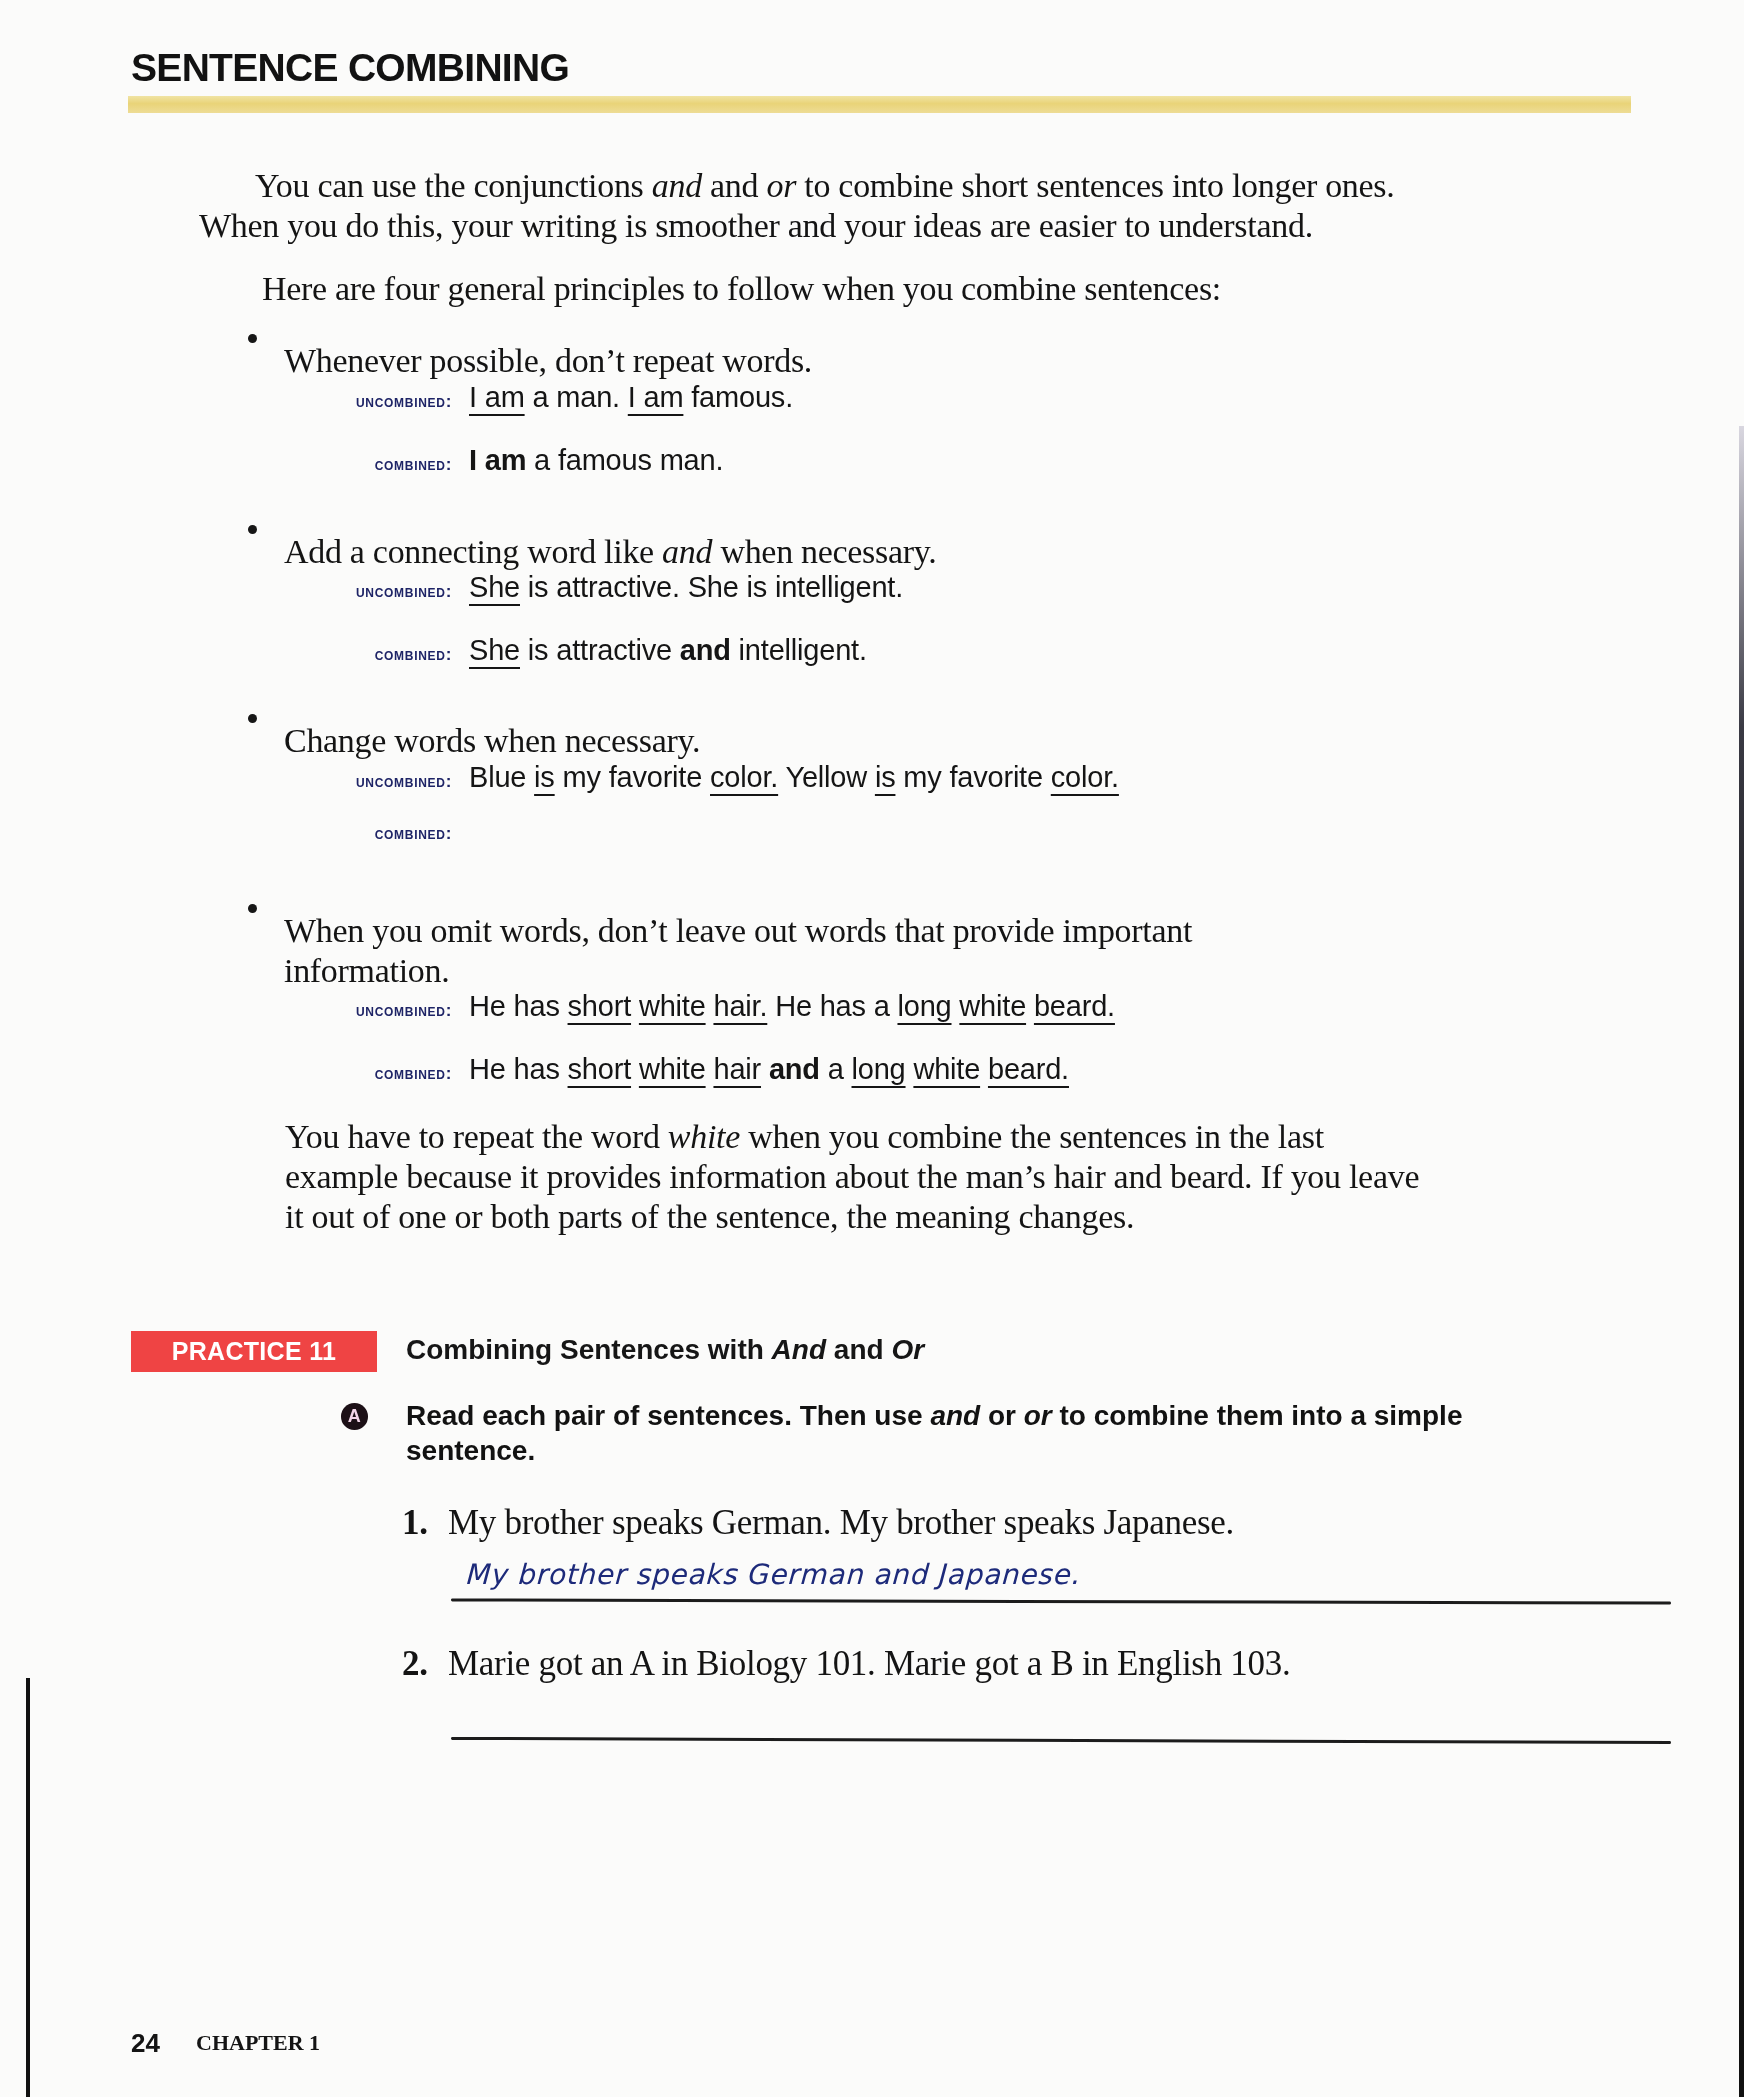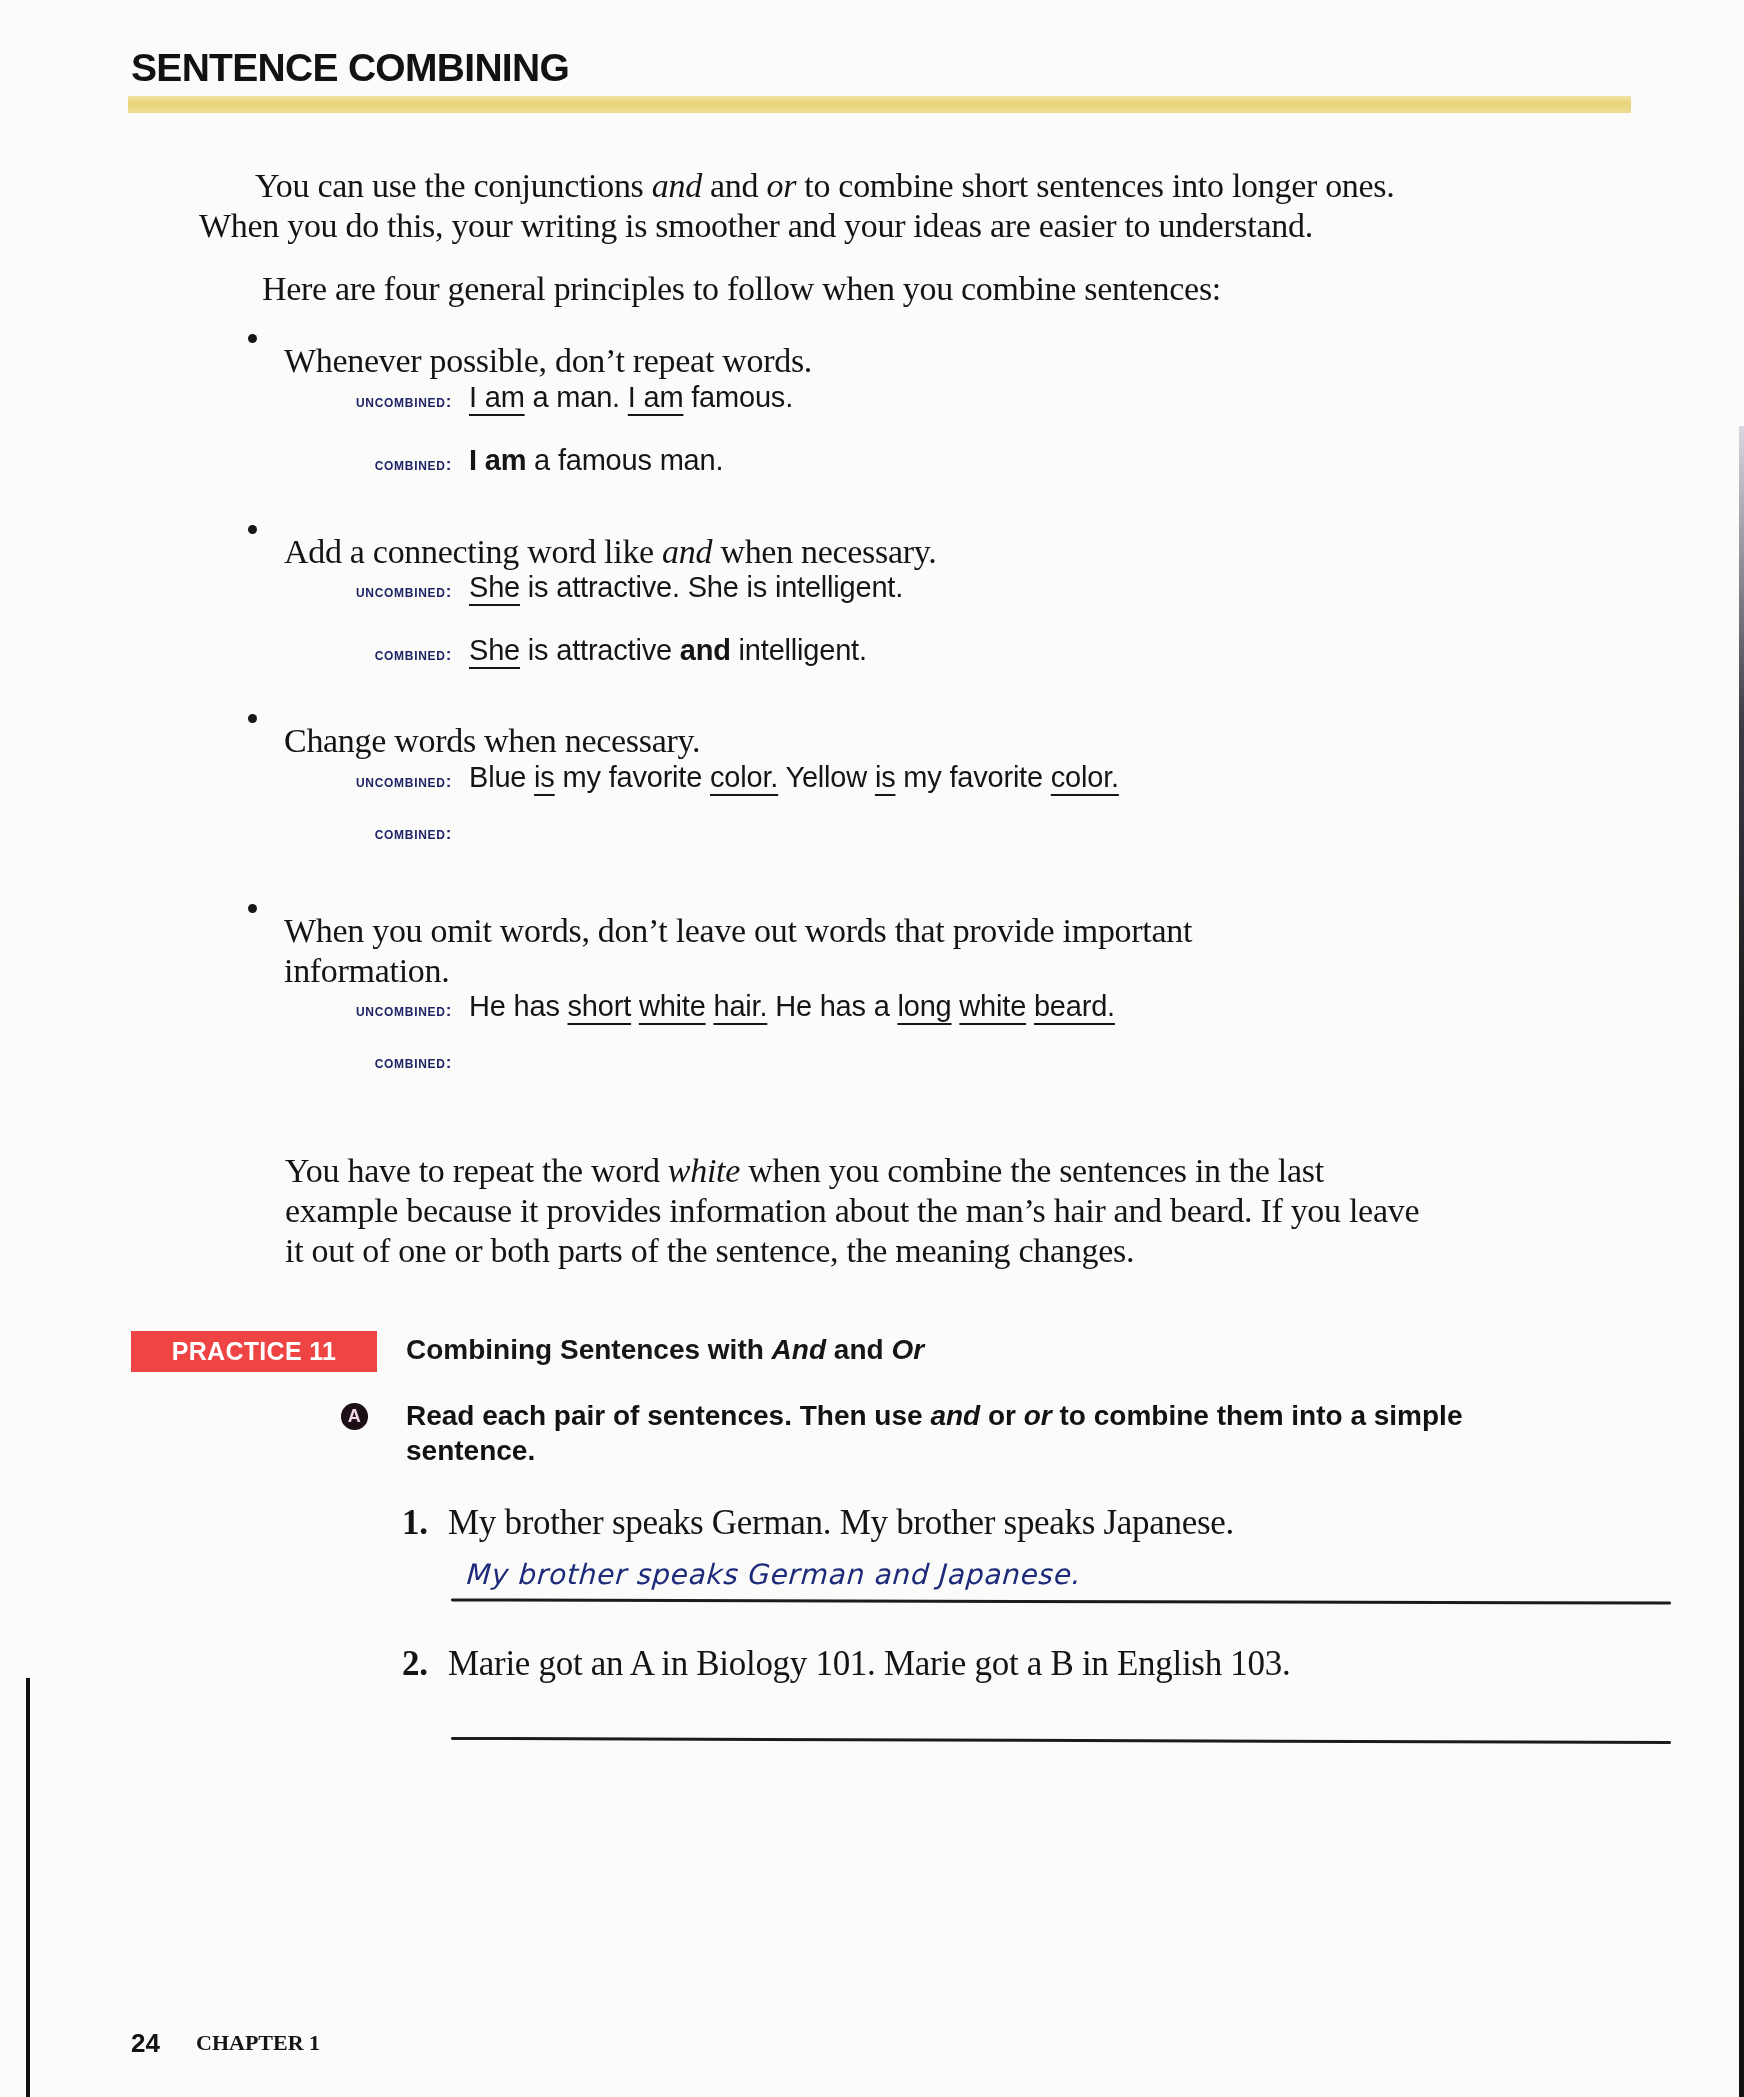--- a/index.html
+++ b/index.html
@@ -105,23 +105,24 @@
 <div class="abs serif bullet-row" style="top:887px; width:979px;">
   <span class="bullet-dot"></span>
   <div class="bullet-text">When you omit words, don’t leave out words that provide important information.</div>
 </div>
 <div class="abs ex-row" style="top:990px;">
   <span class="ex-label">Uncombined:</span>
   <span class="ex-text">He has <span class="u">short</span> <span class="u">white</span> <span class="u">hair.</span> He has a <span class="u">long</span> <span class="u">white</span> <span class="u">beard.</span></span>
 </div>
 <div class="abs ex-row" style="top:1053px;">
   <span class="ex-label">Combined:</span>
+  <span class="ex-text">He has <span class="u">short</span> <span class="u">white</span> <span class="u">hair</span> <span class="b">and</span> a <span class="u">long</span> <span class="u">white</span> <span class="u">beard.</span></span>
 </div>
 
-<div class="abs serif" style="left:285px; top:1151px; width:1154px;">
+<div class="abs serif" style="left:285px; top:1117px; width:1154px;">
   <span>You have to repeat the word </span><i>white</i><span> when you combine the sentences in the last example because it provides information about the man’s hair and beard. If you leave it out of one or both parts of the sentence, the meaning changes.</span>
 </div>
 
 <div id="practice-badge" class="abs">PRACTICE 11</div>
 <div id="practice-title" class="abs">
   <span>Combining Sentences with </span><i>And</i><span> and </span><i>Or</i>
 </div>
 
 <div id="section-a-icon" class="abs">A</div>
 <div id="section-a-text" class="abs">

